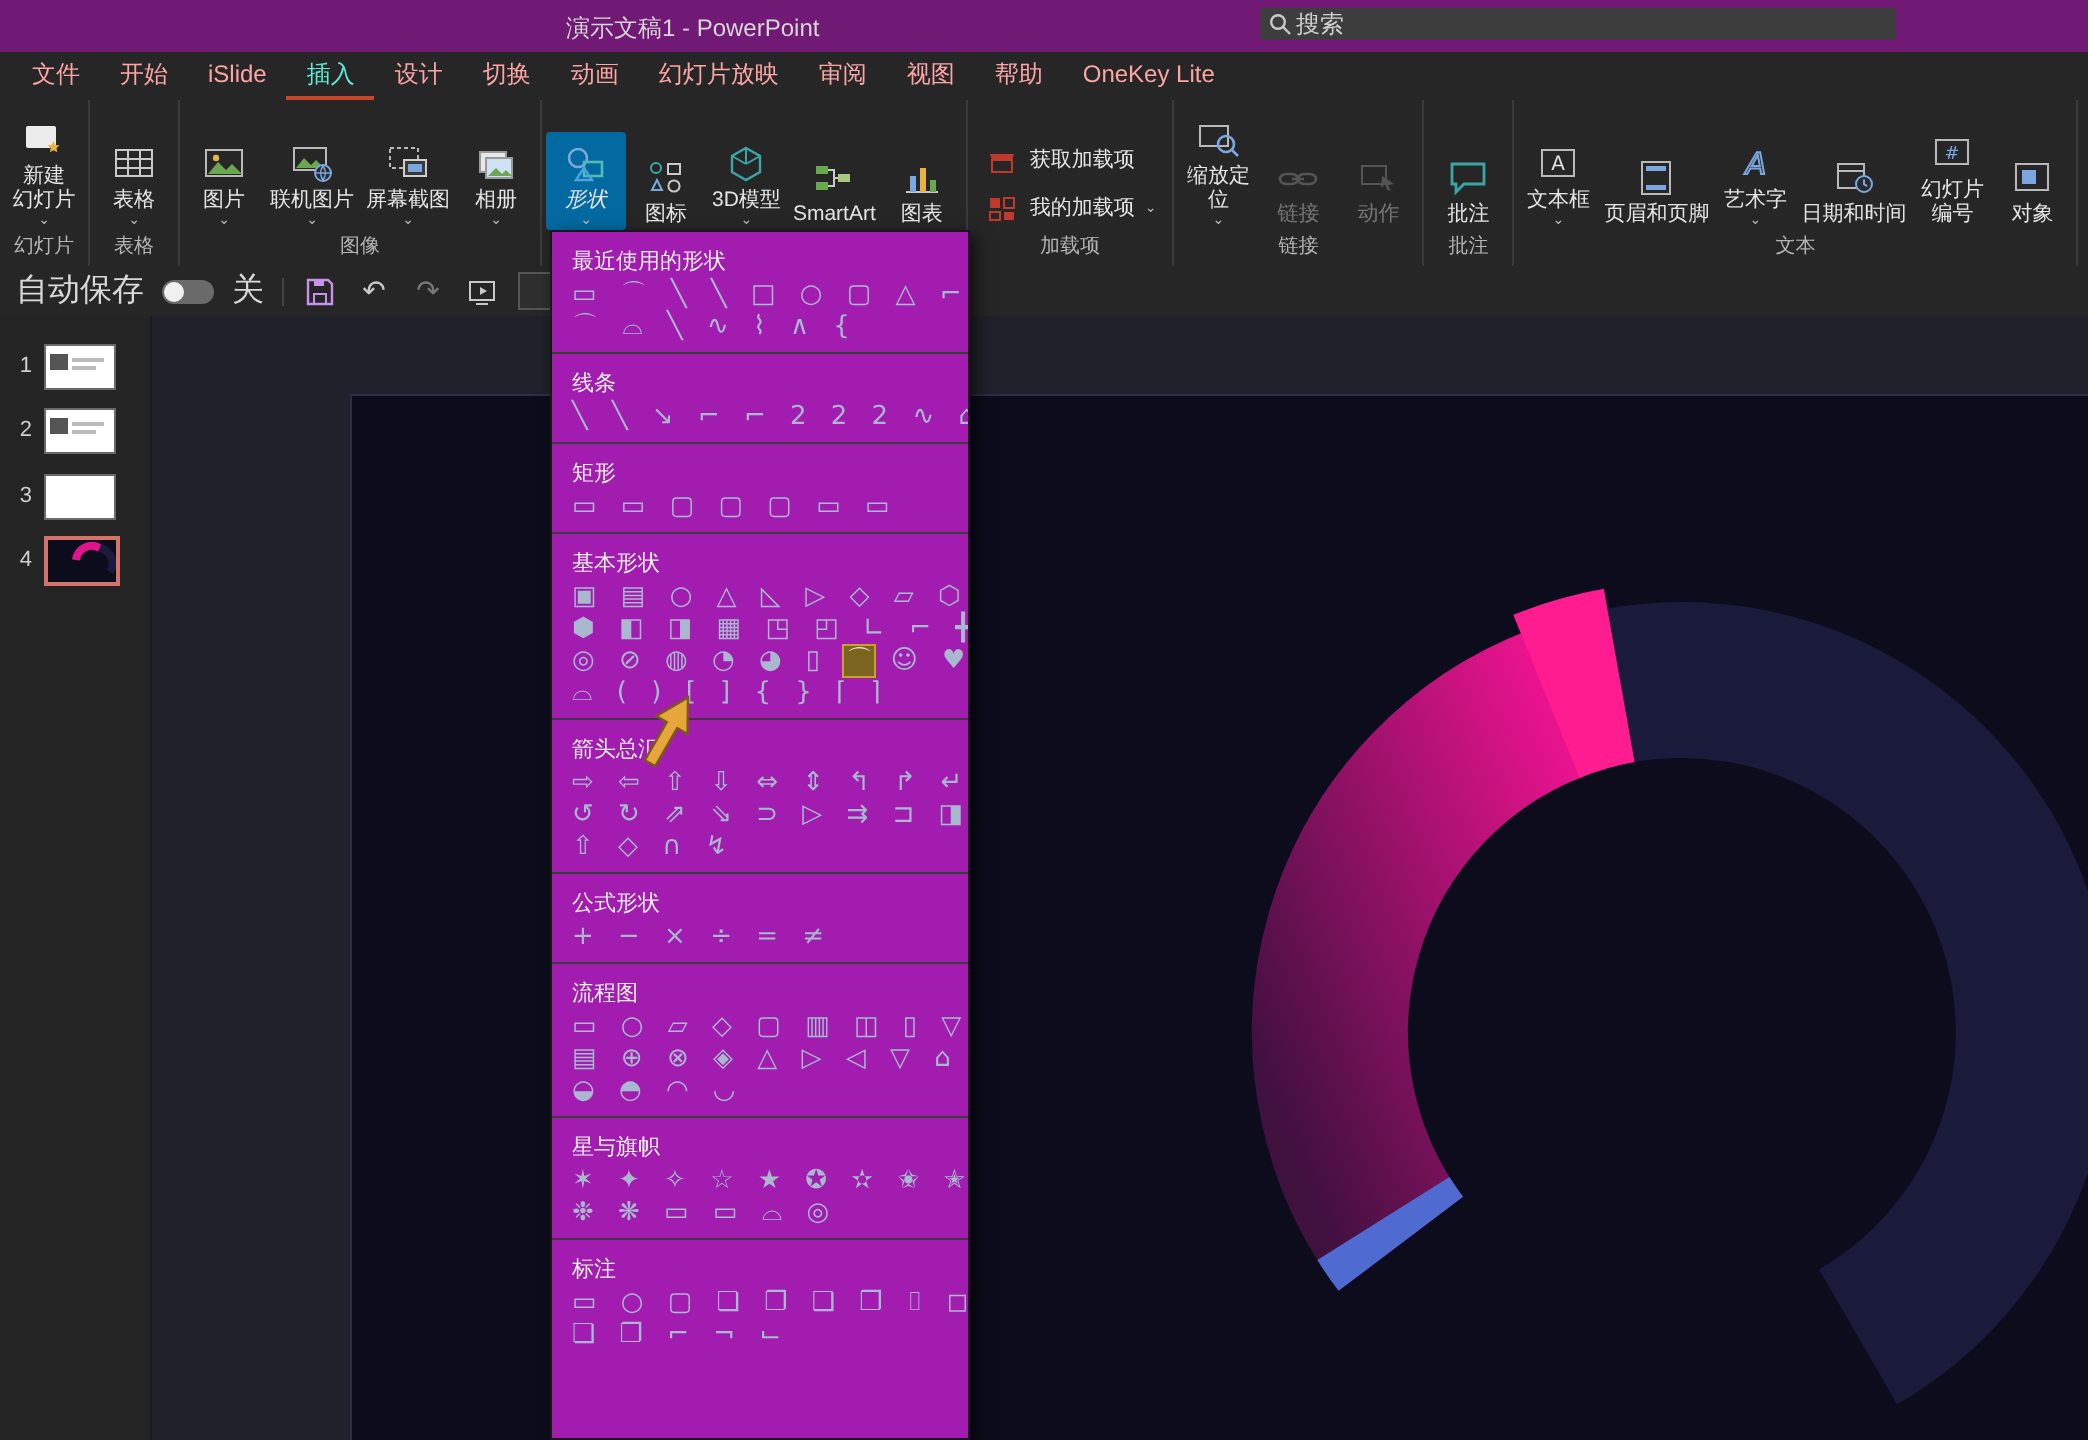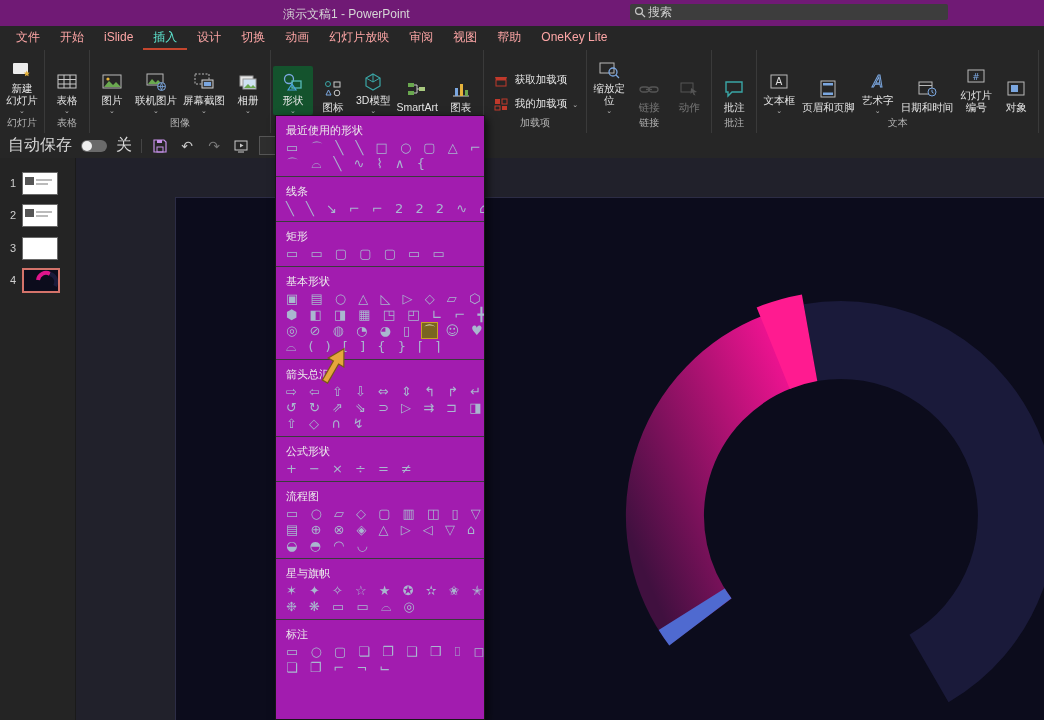--- a/index.html
+++ b/index.html
@@ -20,21 +20,21 @@
   .tab.active{color:#5eead4;border-bottom-color:#c5462e;}
   
   .ribbon{position:absolute;left:0;top:50px;width:1044px;height:83px;background:#262626;
           border-bottom:1px solid #1c1c1c;display:flex;overflow:hidden;}
   .grp{display:flex;flex-direction:column;border-right:1px solid #3a3a3a;padding:0 2px;flex:none;}
   .grp-buttons{display:flex;flex:1;align-items:flex-end;}
   .grp-label{text-align:center;font-size:10px;color:#b4b4b4;padding:1px 4px 3px;}
   .bigbtn{display:flex;flex-direction:column;align-items:center;min-width:34px;
           padding:4px 3px 1px;color:#e4e4e4;font-size:10.5px;border-radius:2px;}
   .bigbtn .lbl{text-align:center;line-height:1.2;white-space:pre-line;}
-  .bigbtn.open{background:#14532d;}
+  .bigbtn.open{background:#0369a1;font-style:italic;}
   .bigbtn.disabled{opacity:.4;}
   .caret{font-size:7px;color:#bdbdbd;line-height:1;}
   .icn{width:26px;height:24px;display:flex;align-items:center;justify-content:center;
        font-size:17px;line-height:1;}
   .stackcol{display:flex;flex-direction:column;justify-content:flex-start;gap:2px;padding-top:4px;}
   .widebtn{display:flex;align-items:center;gap:5px;padding:3px 6px;font-size:10.5px;color:#e4e4e4;}
   .widebtn .icn{width:18px;height:16px;font-size:13px;}
   
   .qat{position:absolute;left:0;top:133px;width:1044px;height:25px;background:#262626;
        border-bottom:1px solid #161616;display:flex;align-items:center;gap:9px;padding-left:8px;}

